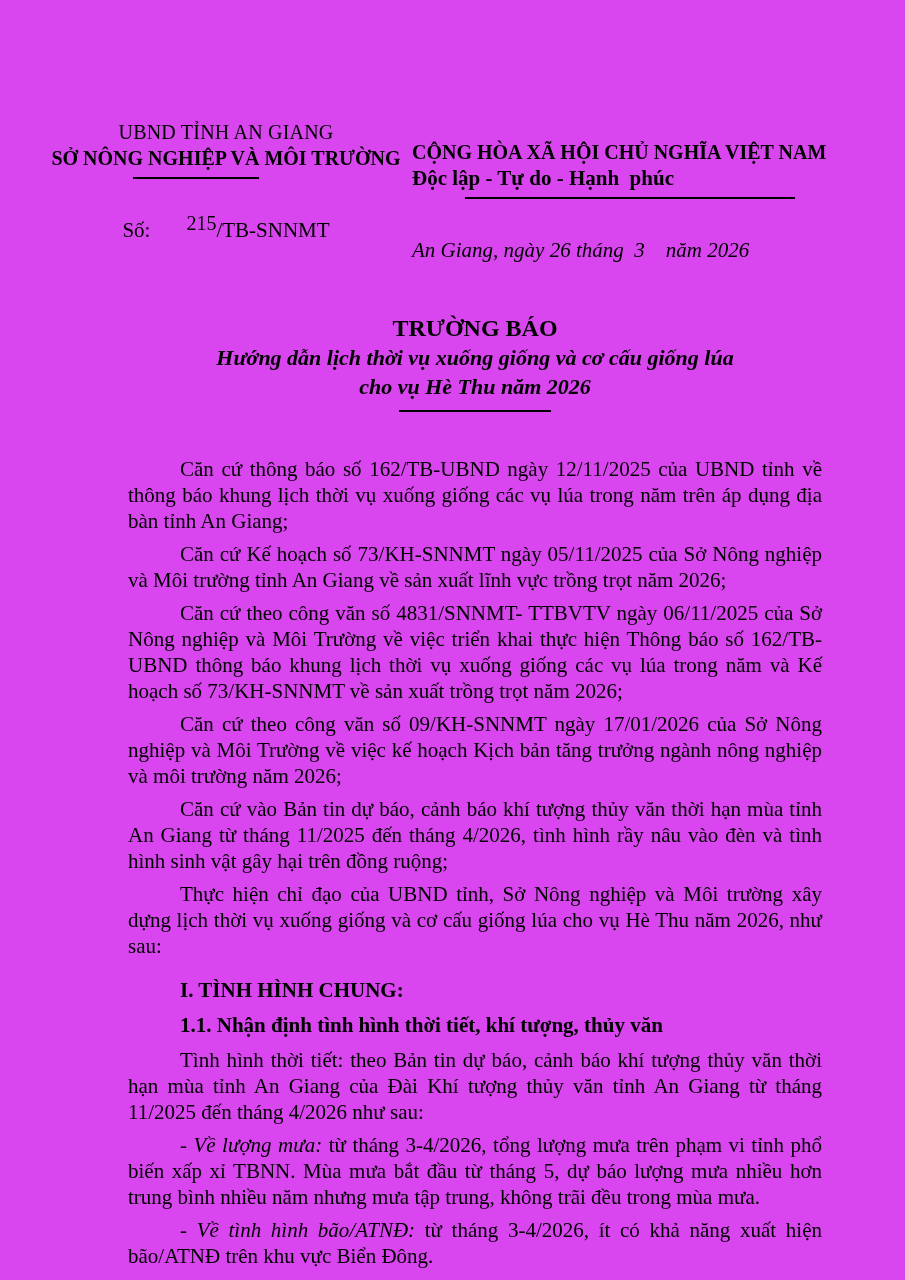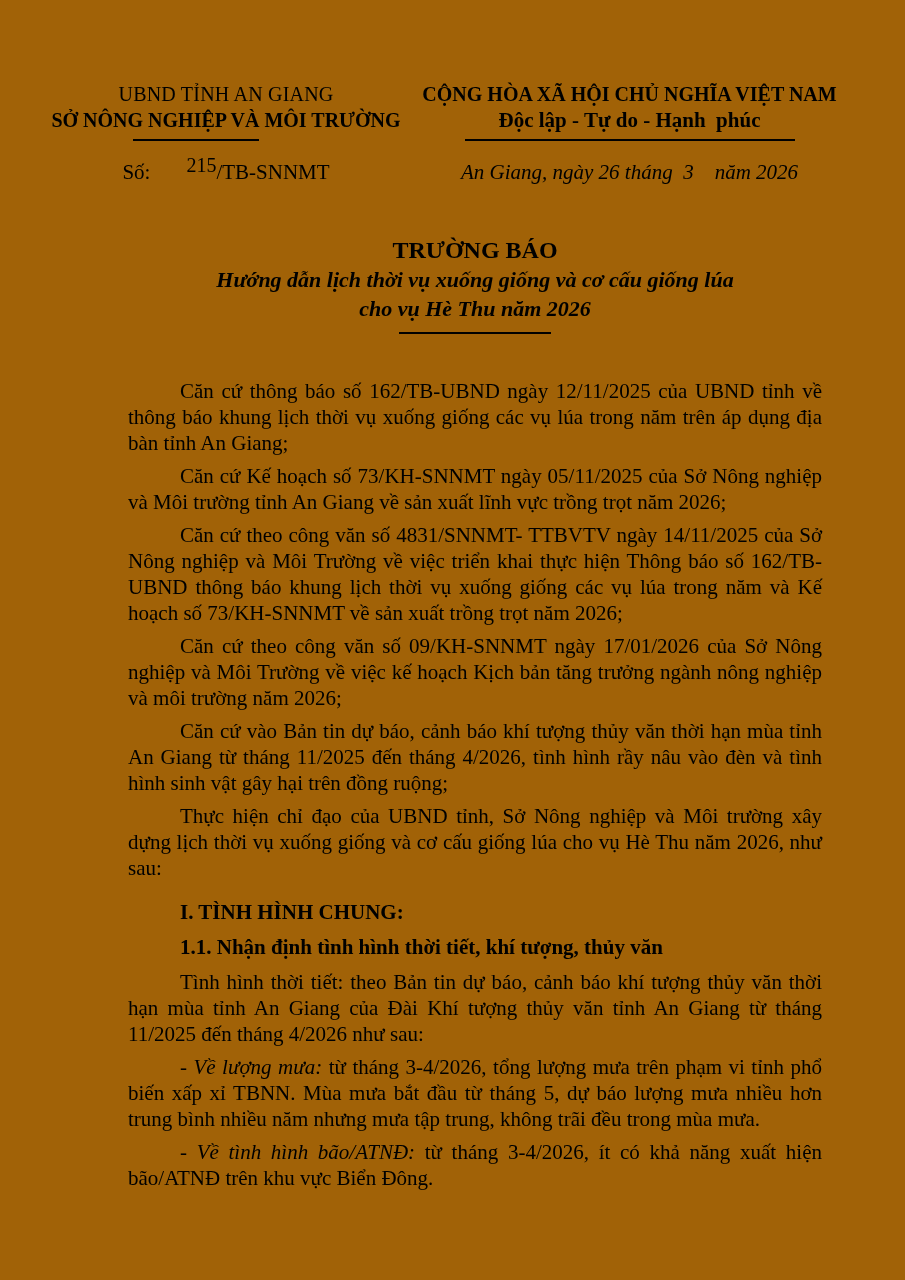--- a/index.html
+++ b/index.html
@@ -4,40 +4,41 @@
 <style>
   html, body {
     margin: 0;
     padding: 0;
     background: #ffffff;
   }
   .page {
     position: relative;
     width: 905px;
     height: 1280px;
-    background: #a16207;
+    background: #d946ef;
     color: #000000;
     font-family: "Liberation Serif", "DejaVu Serif", serif;
     box-sizing: border-box;
-    padding-top: 82px;
+    padding-top: 120px;
     overflow: hidden;
   }
   
   .header-row {
     display: flex;
     padding: 0 58px 0 40px;
   }
   .header-left {
     width: 372px;
     text-align: center;
     flex: none;
   }
   .header-right {
     flex: 1;
-    text-align: center;
+    text-align: left;
+    margin-top: 20px;
   }
   .org-line1 {
     font-size: 20px;
     line-height: 25px;
     letter-spacing: 0.2px;
   }
   .org-line2 {
     font-size: 20px;
     line-height: 26px;
     font-weight: bold;
@@ -166,21 +167,21 @@
   <div class="title-block">
     <div class="title-main">TRƯỜNG BÁO</div>
     <div class="title-sub">Hướng dẫn lịch thời vụ xuống giống và cơ cấu giống lúa</div>
     <div class="title-sub">cho vụ Hè Thu năm 2026</div>
     <div class="title-rule"></div>
   </div>
 
   <div class="doc-body">
     <p>Căn cứ thông báo số 162/TB-UBND ngày 12/11/2025 của UBND tỉnh về thông báo khung lịch thời vụ xuống giống các vụ lúa trong năm trên áp dụng địa bàn tỉnh An Giang;</p>
     <p>Căn cứ Kế hoạch số 73/KH-SNNMT ngày 05/11/2025 của Sở Nông nghiệp và Môi trường tỉnh An Giang về sản xuất lĩnh vực trồng trọt năm 2026;</p>
-    <p>Căn cứ theo công văn số 4831/SNNMT- TTBVTV ngày 14/11/2025 của Sở Nông nghiệp và Môi Trường về việc triển khai thực hiện Thông báo số 162/TB-UBND thông báo khung lịch thời vụ xuống giống các vụ lúa trong năm và Kế hoạch số 73/KH-SNNMT về sản xuất trồng trọt năm 2026;</p>
+    <p>Căn cứ theo công văn số 4831/SNNMT- TTBVTV ngày 06/11/2025 của Sở Nông nghiệp và Môi Trường về việc triển khai thực hiện Thông báo số 162/TB-UBND thông báo khung lịch thời vụ xuống giống các vụ lúa trong năm và Kế hoạch số 73/KH-SNNMT về sản xuất trồng trọt năm 2026;</p>
     <p>Căn cứ theo công văn số 09/KH-SNNMT ngày 17/01/2026 của Sở Nông nghiệp và Môi Trường về việc kế hoạch Kịch bản tăng trưởng ngành nông nghiệp và môi trường năm 2026;</p>
     <p>Căn cứ vào Bản tin dự báo, cảnh báo khí tượng thủy văn thời hạn mùa tỉnh An Giang từ tháng 11/2025 đến tháng 4/2026, tình hình rầy nâu vào đèn và tình hình sinh vật gây hại trên đồng ruộng;</p>
     <p>Thực hiện chỉ đạo của UBND tỉnh, Sở Nông nghiệp và Môi trường xây dựng lịch thời vụ xuống giống và cơ cấu giống lúa cho vụ Hè Thu năm 2026, như sau:</p>
     <div class="h1">I. TÌNH HÌNH CHUNG:</div>
     <div class="h2">1.1. Nhận định tình hình thời tiết, khí tượng, thủy văn</div>
     <p>Tình hình thời tiết: theo Bản tin dự báo, cảnh báo khí tượng thủy văn thời hạn mùa tỉnh An Giang của Đài Khí tượng thủy văn tỉnh An Giang từ tháng 11/2025 đến tháng 4/2026 như sau:</p>
     <p><span class="italic-lead">- Về lượng mưa:</span><span> từ tháng 3-4/2026, tổng lượng mưa trên phạm vi tỉnh phổ biến xấp xỉ TBNN. Mùa mưa bắt đầu từ tháng 5, dự báo lượng mưa nhiều hơn trung bình nhiều năm nhưng mưa tập trung, không trãi đều trong mùa mưa.</span></p>
     <p><span class="italic-lead">- Về tình hình bão/ATNĐ:</span><span> từ tháng 3-4/2026, ít có khả năng xuất hiện bão/ATNĐ trên khu vực Biển Đông.</span></p>
   </div>
 

